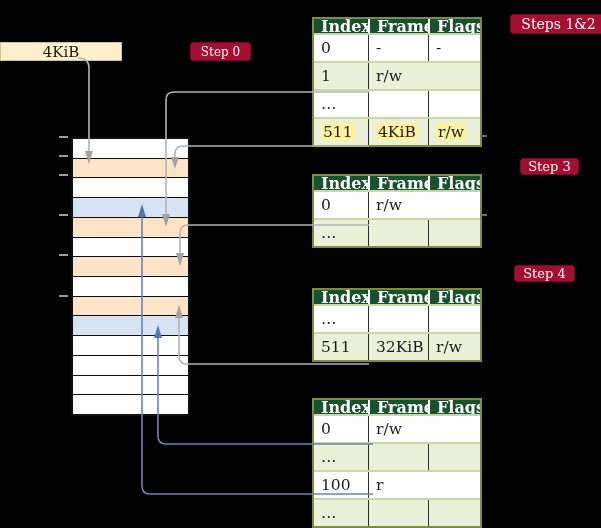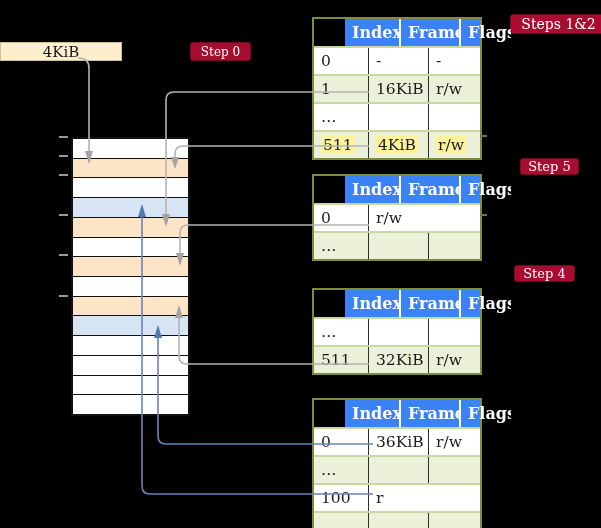--- a/index.html
+++ b/index.html
@@ -37,21 +37,21 @@
   .tick{position:absolute;width:9px;height:2px;background:#9a9a9a;}
   
   .ptable{position:absolute;left:312px;width:166px;border:2px solid #7f8d3a;}
   #ptable-1{top:17px;}
   #ptable-2{top:174px;}
   #ptable-3{top:288px;}
   #ptable-4{top:398px;}
   .prow{display:grid;grid-template-columns:54px 60px 52px;height:26px;background:#fff;}
   .prow[data-shade="green"]{background:#ebf1d9;}
   .prow + .prow{border-top:2px solid #c9d89f;}
-  .prow.head{height:27px;background:#3b82f6;border-top:none;margin-left:31px;}
+  .prow.head{height:14px;background:#14532d;border-top:none;}
   .prow.head .cell{color:#fff;font-weight:bold;font-size:16px;border-left:2px solid #fff;}
   .prow.head .cell:first-child{border-left:none;}
   .cell{
     display:flex;align-items:center;padding-left:7px;
     font-size:15.5px;color:#1a1a1a;overflow:hidden;
   }
   .prow:not(.head) .cell + .cell{border-left:1.5px solid #2e2e2e;}
   .cell span[data-hl="yes"]{background:#fdf39f;padding:0 2px;}
   
   #overlay{position:absolute;left:0;top:0;pointer-events:none;}
@@ -65,21 +65,21 @@
     <span>4KiB</span>
   </div>
 
   <div class="badge" id="badge-step0">
     <span>Step 0</span>
   </div>
   <div class="badge" id="badge-steps12">
     <span>Steps 1&amp;2</span>
   </div>
   <div class="badge" id="badge-step3">
-    <span>Step 5</span>
+    <span>Step 3</span>
   </div>
   <div class="badge" id="badge-step4">
     <span>Step 4</span>
   </div>
 
   <div class="memory">
     <div class="mem-row" data-shade="white"></div>
     <div class="mem-row" data-shade="orange"></div>
     <div class="mem-row" data-shade="white"></div>
     <div class="mem-row" data-shade="blue"></div>
@@ -117,23 +117,20 @@
         </div>
       <div class="cell">
           <span>-</span>
         </div>
     </div>
     <div class="prow" data-shade="green">
       <div class="cell">
           <span>1</span>
         </div>
       <div class="cell">
-          <span>16KiB</span>
-        </div>
-      <div class="cell">
           <span>r/w</span>
         </div>
     </div>
     <div class="prow" data-shade="white">
       <div class="cell">
           <span>…</span>
         </div>
       <div class="cell">
           <span></span>
         </div>
@@ -215,23 +212,20 @@
     <div class="prow head">
       <div class="cell">Index</div>
       <div class="cell">Frame</div>
       <div class="cell">Flags</div>
     </div>
     <div class="prow" data-shade="white">
       <div class="cell">
           <span>0</span>
         </div>
       <div class="cell">
-          <span>36KiB</span>
-        </div>
-      <div class="cell">
           <span>r/w</span>
         </div>
     </div>
     <div class="prow" data-shade="green">
       <div class="cell">
           <span>…</span>
         </div>
       <div class="cell">
           <span></span>
         </div>

